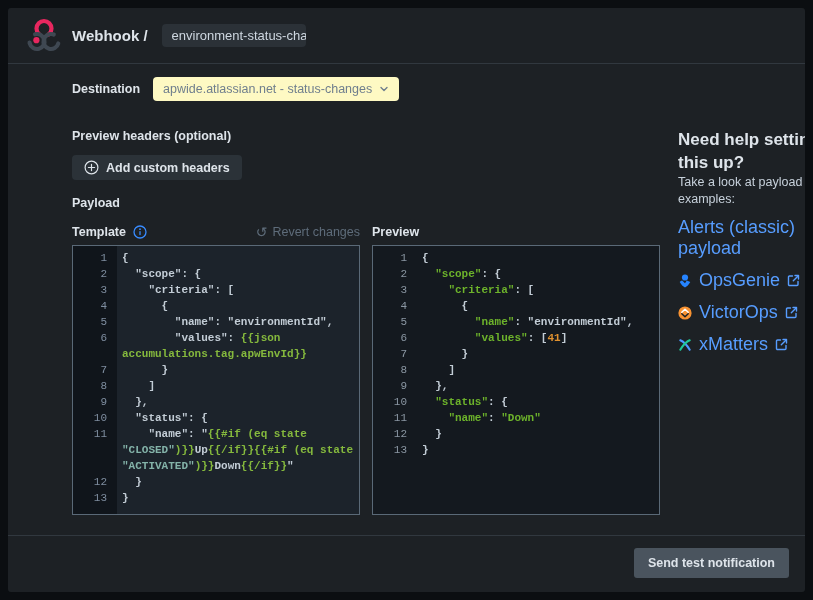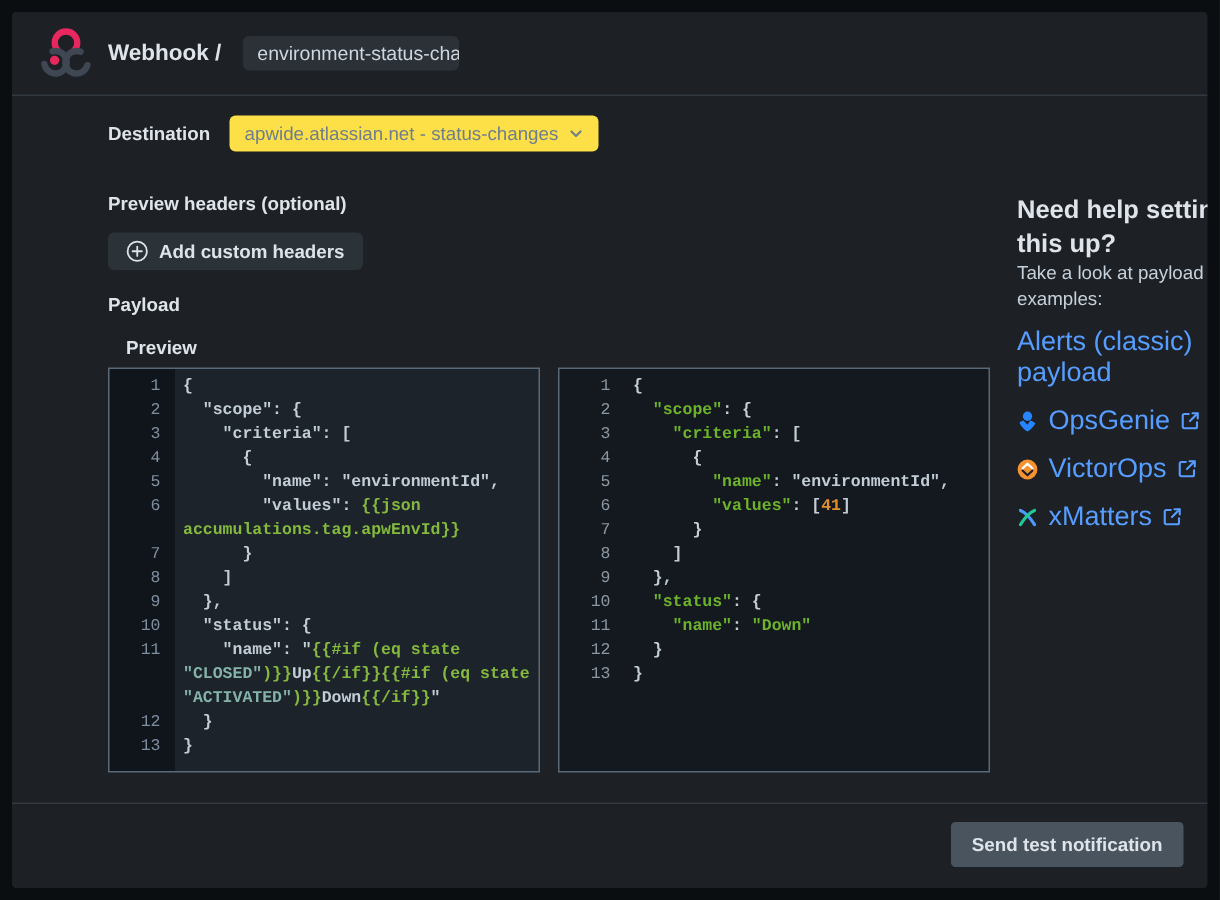--- a/index.html
+++ b/index.html
@@ -26,21 +26,21 @@
   }
   .divider { border: none; border-top: 1px solid #31383f; flex: none; }
   
   .content { display: flex; padding: 0 16px; flex: none; }
   .main { width: 588px; flex: none; margin-left: 48px; }
   .row { display: flex; align-items: center; }
   .lbl { font-size: 12.5px; font-weight: 700; color: #dee4ea; }
   .dest-row { margin-top: 13px; }
   .dest-row .lbl { margin-right: 13px; }
   .dropdown {
-    background: #fde047; border-radius: 4px; padding: 5px 10px;
+    background: #fef9c3; border-radius: 4px; padding: 5px 10px;
     font-size: 12.5px; color: #6f7e8d; display: inline-flex; align-items: center; gap: 7px;
     cursor: not-allowed;
   }
   .ch-label { margin-top: 28px; }
   .btn-subtle {
     margin-top: 12px; display: inline-flex; align-items: center; gap: 7px;
     background: #2b3238; border: none; border-radius: 4px; padding: 5px 12px;
     font-family: inherit; font-size: 12.5px; font-weight: 600; color: #dee4ea; cursor: pointer;
   }
   .payload-label { margin-top: 16px; }
@@ -130,20 +130,34 @@
             <circle cx="7.5" cy="7.5" r="6.4" stroke="#dee4ea" stroke-width="1.2"></circle>
             <path d="M7.5 4.4v6.2M4.4 7.5h6.2" stroke="#dee4ea" stroke-width="1.2" stroke-linecap="round"></path>
           </svg>
         </span>
         <span>Add custom headers</span>
       </button>
 
       <div class="lbl payload-label">Payload</div>
 
       <div class="ed-hdr">
+        <div class="ed-hdr-col">
+          <span class="lbl">Template</span>
+          <span>
+            <svg width="14" height="14" viewBox="0 0 14 14" fill="none">
+              <circle cx="7" cy="7" r="6" stroke="#388bff" stroke-width="1.3"></circle>
+              <circle cx="7" cy="4.2" r="0.9" fill="#388bff"></circle>
+              <rect x="6.35" y="6" width="1.3" height="4.2" rx="0.65" fill="#388bff"></rect>
+            </svg>
+          </span>
+          <button class="revert">
+            <span class="revert-glyph">↺</span>
+            <span>Revert changes</span>
+          </button>
+        </div>
         <div class="ed-hdr-gap"></div>
         <div class="ed-hdr-col">
           <span class="lbl">Preview</span>
         </div>
       </div>
 
       <div class="editors">
         <div class="editor tpl" id="tpl-editor">
             <div class="code-line">
               <span class="ln">1</span>

